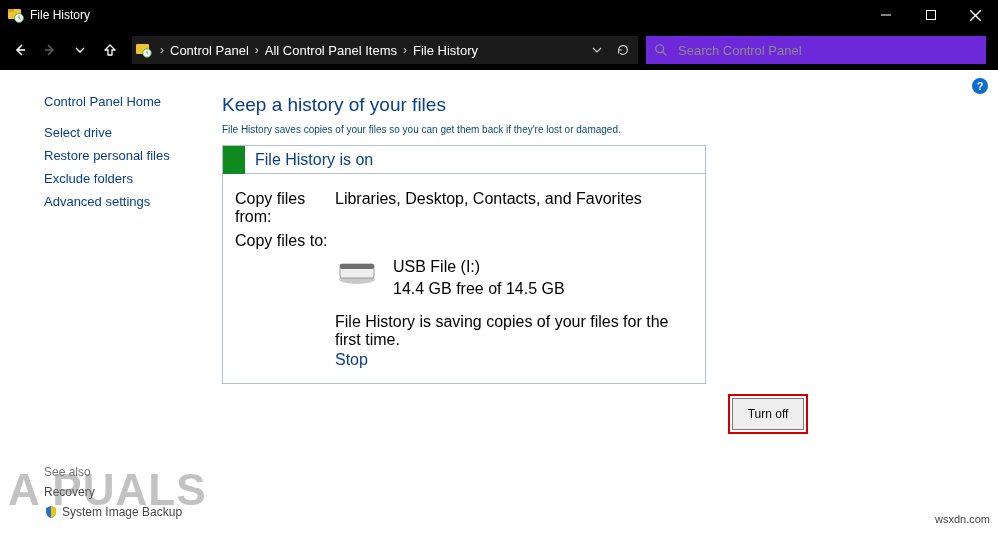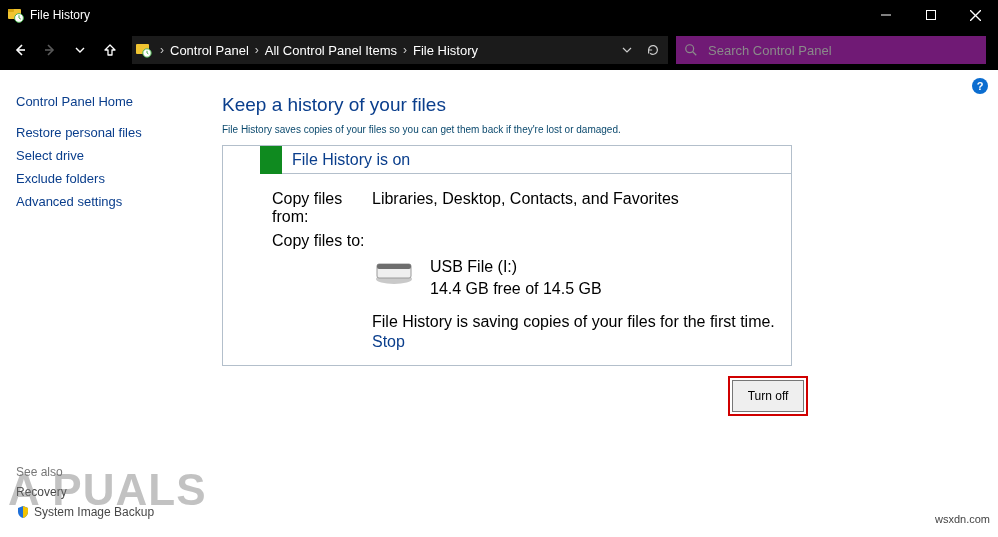--- a/index.html
+++ b/index.html
@@ -14,37 +14,37 @@
   
   .navbar { height: 40px; background: #000; display: flex; align-items: center; padding: 0 6px; gap: 2px; }
   .navbtn { width: 28px; height: 28px; display: flex; align-items: center; justify-content: center; cursor: default; }
   .navbtn.dim svg { opacity: .35; }
   .addr { flex: 1; height: 28px; background: #1b1b1b; display: flex; align-items: center; margin: 0 6px; padding: 0 2px 0 4px; }
   .addr .crumb-icon { width: 16px; height: 16px; margin-right: 4px; }
   .crumb-sep { color: #ccc; padding: 0 4px; font-size: 12px; }
   .crumb { color: #fff; font-size: 13px; padding: 0 2px; white-space: nowrap; cursor: default; }
   .addr-spacer { flex: 1; }
   .addr-drop, .addr-refresh { width: 26px; height: 26px; display: flex; align-items: center; justify-content: center; cursor: default; }
-  .searchbox { width: 310px; height: 28px; background: #701a75; display: flex; align-items: center; margin-right: 6px; padding: 0 8px; }
+  .searchbox { width: 340px; height: 28px; background: #6d28d9; display: flex; align-items: center; margin-right: 6px; padding: 0 8px; }
   .searchbox svg { margin-right: 10px; flex: 0 0 auto; }
   .searchbox input { flex: 1; background: transparent; border: 0; outline: 0; color: #aaa; font-size: 13px; font-family: inherit; }
   .searchbox input::placeholder { color: #8a8a8a; }
   
   .content { position: relative; height: calc(537px - 70px); background: #fff; display: flex; }
   .help-icon { position: absolute; top: 8px; right: 10px; width: 16px; height: 16px; border-radius: 50%; background: #0b6dd0; color: #fff; font-size: 11px; font-weight: bold; text-align: center; line-height: 16px; cursor: default; }
-  .sidebar { width: 210px; padding: 24px 12px 12px 16px; border-right: 0; display: flex; flex-direction: column; }
+  .sidebar { width: 210px; padding: 24px 12px 12px 44px; border-right: 0; display: flex; flex-direction: column; }
   .sidebar a.cphome { color: #0a3e8c; text-decoration: none; font-size: 13px; display: block; margin-bottom: 16px; cursor: default; }
   .sidebar a.task { color: #0a3e8c; text-decoration: none; font-size: 13px; display: block; margin-bottom: 8px; cursor: default; }
   .sidebar .seealso { margin-top: auto; color: #777; font-size: 12px; margin-bottom: 6px; }
   .sidebar a.seealso-link { color: #474747; text-decoration: none; font-size: 12px; display: flex; align-items: center; margin-bottom: 6px; cursor: default; }
   .sidebar a.seealso-link .shield { width: 14px; height: 14px; margin-right: 4px; }
   .main { flex: 1; padding: 24px 30px 0 12px; position: relative; }
   .main h2 { color: #0a3e8c; font-weight: 400; font-size: 19px; margin-bottom: 8px; }
   .subtitle { color: #0c4a6e; font-size: 10px; margin-bottom: 10px; }
-  .panel { border: 1px solid #b3bfcb; width: 570px; padding-left: 37px; }
+  .panel { border: 1px solid #b3bfcb; width: 484px; }
   .panel-header { display: flex; align-items: center; height: 28px; border-bottom: 1px solid #b3bfcb; }
   .panel-header .green { width: 22px; height: 28px; background: #0f8a1f; }
   .panel-header .ph-text { color: #0a3e8c; font-size: 16px; padding-left: 10px; }
   .panel-body { padding: 16px 12px 14px 12px; font-size: 16px; color: #000; }
   .row { display: flex; margin-bottom: 6px; }
   .row .lbl { width: 100px; }
   .row .val { flex: 1; }
   .drive-row { display: flex; align-items: flex-start; margin: 4px 0 14px 100px; }
   .drive-icon { width: 44px; height: 30px; margin-right: 14px; }
   .drive-info { line-height: 1.35; }
@@ -148,22 +148,22 @@
       </svg>
     <input type="text" placeholder="Search Control Panel" style="">
   </div>
 </div>
 
 <div class="content">
   <div class="help-icon">?</div>
 
   <div class="sidebar">
     <a class="cphome">Control Panel Home</a>
+    <a class="task">Select drive</a>
     <a class="task">Restore personal files</a>
-    <a class="task">Select drive</a>
     <a class="task">Exclude folders</a>
     <a class="task">Advanced settings</a>
 
     <div class="seealso">See also</div>
     <a class="seealso-link">
       <span>Recovery</span>
     </a>
     <a class="seealso-link">
       <span class="shield">
         <svg viewBox="0 0 14 14">

